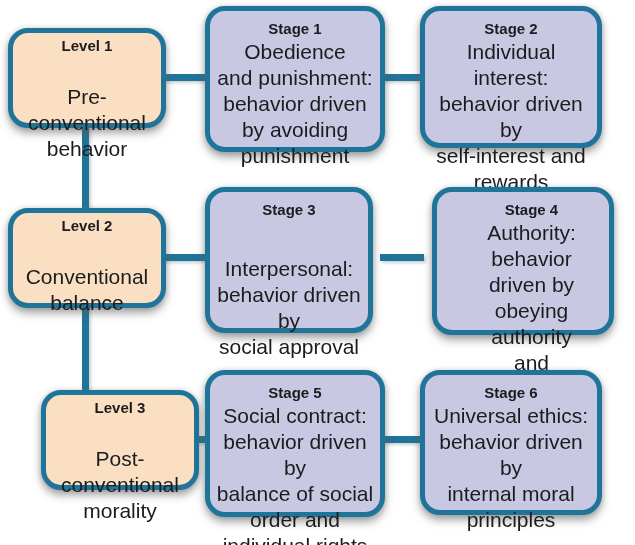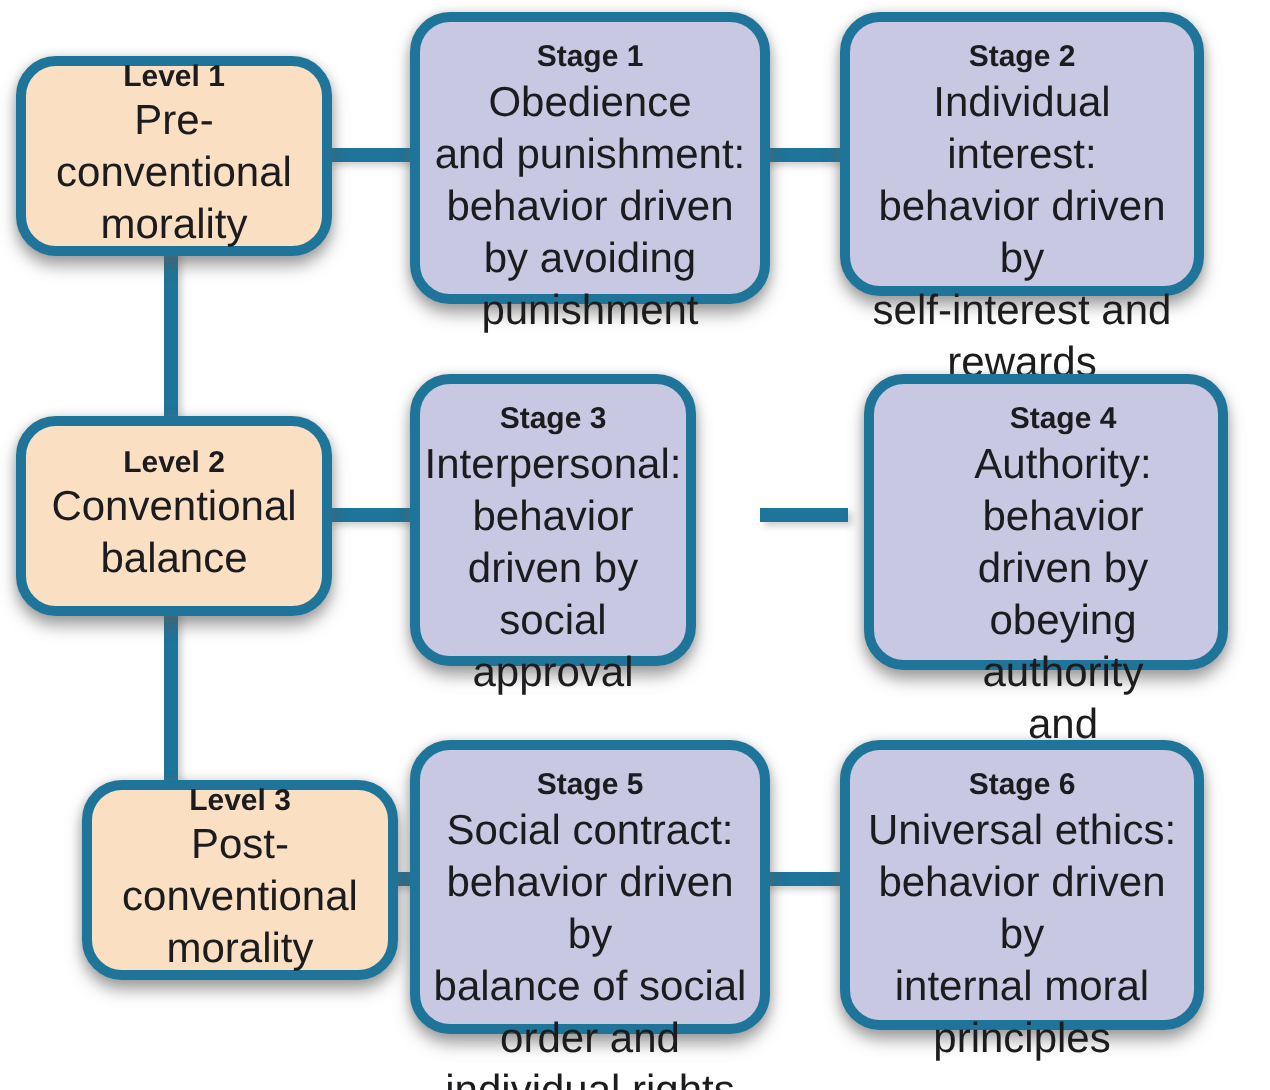--- a/index.html
+++ b/index.html
@@ -19,22 +19,22 @@
     border-radius: 20px;
     display: flex;
     flex-direction: column;
     align-items: center;
     text-align: center;
     color: var(--text, #1c1c1e);
     box-shadow: 0 5px 8px rgba(90,90,90,0.55), 0 0 5px rgba(120,120,120,0.28);
   }
   .level {
     background: var(--level-fill, #FADFC2);
-    justify-content: center;
     padding: 4px 6px;
+    gap: 28px;
   }
   .stage {
     background: var(--stage-fill, #C8C8E3);
     justify-content: flex-start;
     padding: 9px 6px 4px 6px;
   }
   .box-title { font-weight: bold; font-size: 15px; line-height: 1.24; }
   .box-body  { font-size: 21px; line-height: 1.24; white-space: pre-line; }
   .conn {
     position: absolute;
@@ -42,21 +42,21 @@
     background: var(--border-teal, #1F7499);
     box-shadow: 2px 2px 3px rgba(120,120,120,0.35);
   }
 
   
   #level1 { left: 8px;   top: 28px;  width: 158px; height: 100px; }
   #level2 { left: 8px;   top: 208px; width: 158px; height: 100px; }
   #level3 { left: 8px;   top: 390px; width: 158px; height: 100px; margin-left: 33px; }
   #stage1 { left: 205px; top: 6px;   width: 180px; height: 146px; }
   #stage2 { left: 420px; top: 6px;   width: 182px; height: 142px; }
-  #stage3 { left: 205px; top: 187px; width: 143px; height: 146px; }
+  #stage3 { left: 205px; top: 187px; width: 168px; height: 146px; gap: 36px; }
   #stage4 { left: 432px; top: 187px; width: 182px; height: 148px; padding-left: 23px; }
   #stage5 { left: 205px; top: 370px; width: 180px; height: 147px; }
   #stage6 { left: 420px; top: 370px; width: 182px; height: 145px; }
 
   
   #conn-h1a { left: 161px; top: 74px;  width: 48px; height: 7px; }
   #conn-h1b { left: 380px; top: 74px;  width: 44px; height: 7px; }
   #conn-h2a { left: 161px; top: 254px; width: 48px; height: 7px; }
   #conn-h2b { left: 380px; top: 254px; width: 44px; height: 7px; }
   #conn-h3a { left: 161px; top: 436px; width: 48px; height: 7px; }
@@ -74,21 +74,21 @@
   <div class="conn" id="conn-h1a"></div>
   <div class="conn" id="conn-h1b"></div>
   <div class="conn" id="conn-h2a"></div>
   <div class="conn" id="conn-h2b"></div>
   <div class="conn" id="conn-h3a"></div>
   <div class="conn" id="conn-h3b"></div>
 
   <div class="box level" id="level1">
     <div class="box-title">Level 1</div>
     <div class="box-body">Pre-conventional
-morality</div>
+behavior</div>
   </div>
   <div class="box level" id="level2">
     <div class="box-title">Level 2</div>
     <div class="box-body">Conventional
 balance</div>
   </div>
   <div class="box level" id="level3">
     <div class="box-title">Level 3</div>
     <div class="box-body">Post-conventional
 morality</div>

